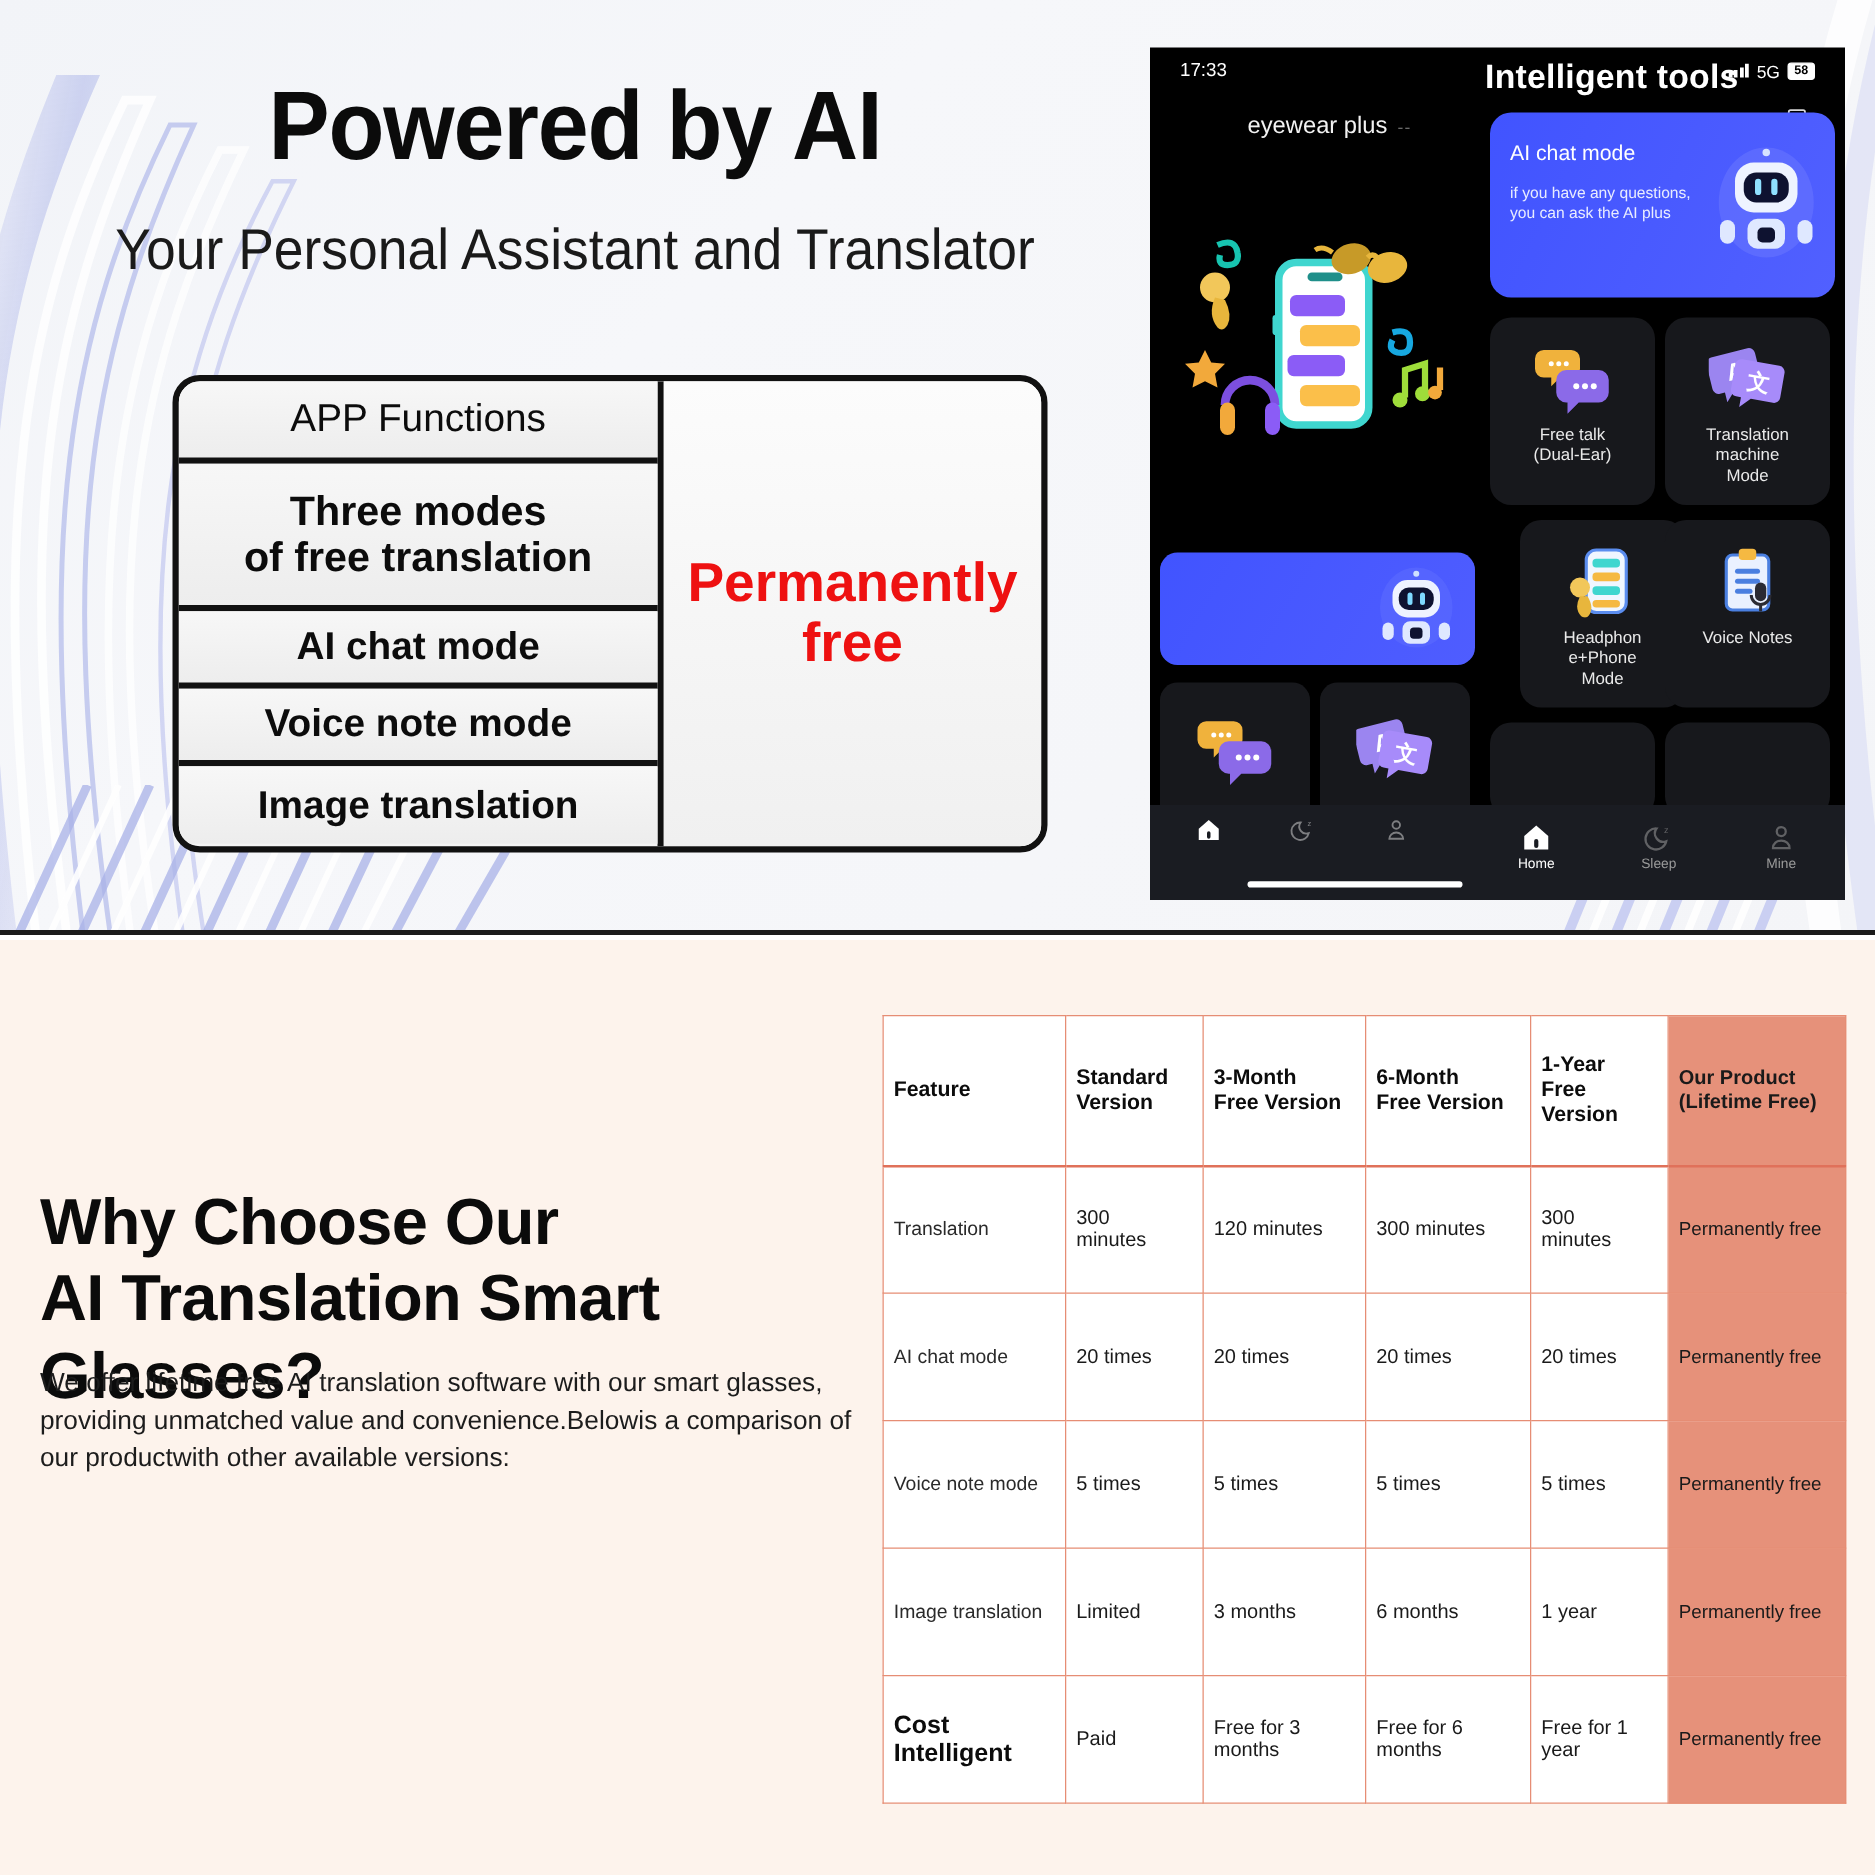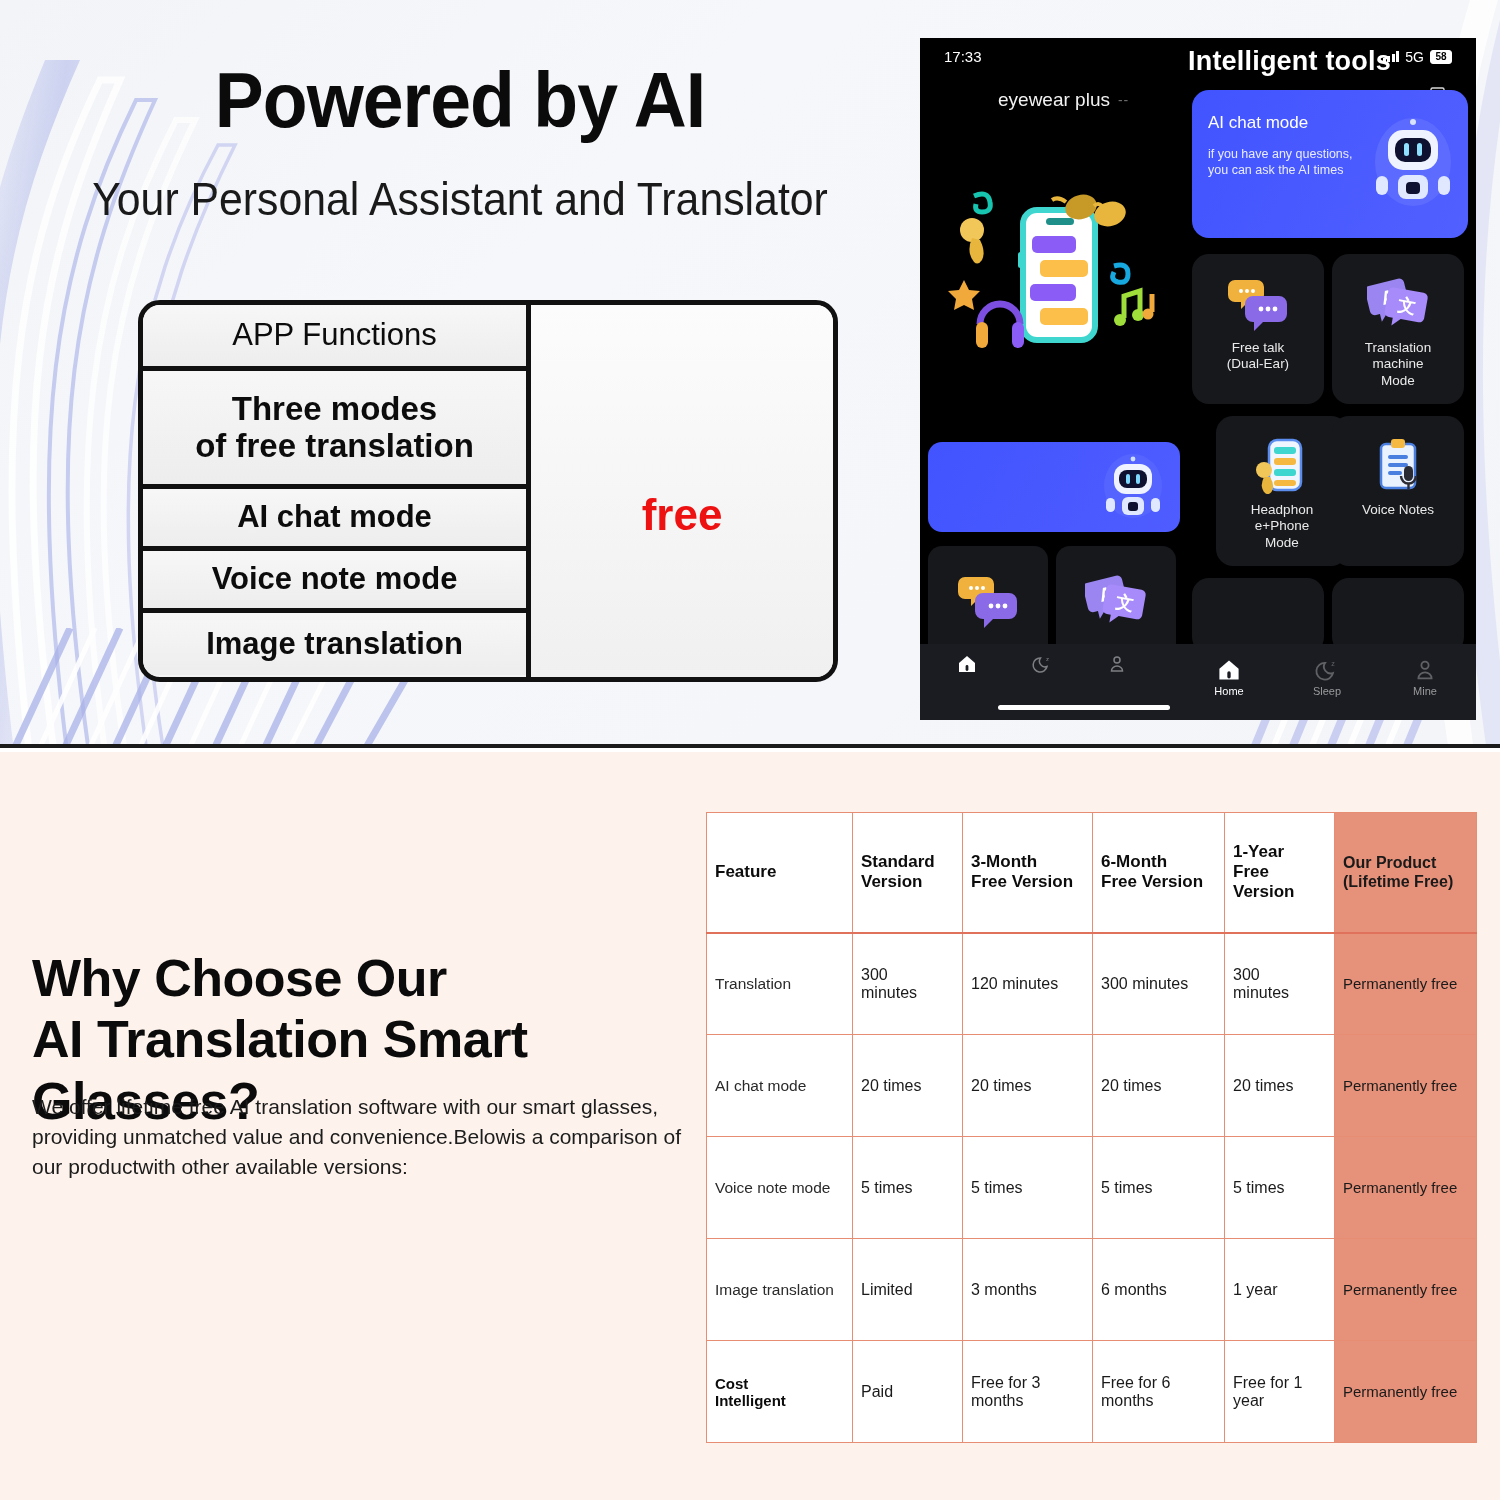--- a/index.html
+++ b/index.html
@@ -197,21 +197,21 @@
     font-weight: 400; color: #1a1a1a;
   }
   .cmp th { font-weight: 700; color: #0c0c0c; font-size: 17px; line-height: 1.2; }
   .cmp col.c0 { width: 146px; }
   .cmp col.c1 { width: 110px; }
   .cmp col.c2 { width: 130px; }
   .cmp col.c3 { width: 132px; }
   .cmp col.c4 { width: 110px; }
   .cmp col.c5 { width: 142px; }
   .cmp .feat { font-size: 15.5px; color: #2a2a2a; }
-  .cmp .feat.b { font-weight: 700; font-size: 15px; color: #0c0c0c; }
+  .cmp .feat.b { font-weight: 700; font-size: 20px; color: #0c0c0c; }
   .cmp .ours {
     background: #e6917a; color: #1a1a1a; font-size: 15px;
   }
   .cmp th.ours { font-weight: 700; font-size: 16px; }
   .cmp tr.hdr th { height: 120px; border-bottom: 2px solid #e0715a; }
   .cmp tbody tr { height: 102px; }
 </style>
 </head>
 <body>
 
@@ -283,21 +283,21 @@
           <span>of free translation</span>
         </span>
       </div>
       <div class="ft-cell ft-row">AI chat mode</div>
       <div class="ft-cell ft-row">Voice note mode</div>
       <div class="ft-cell ft-row">Image translation</div>
     </div>
     <div class="ft-right">
       <div class="ft-free">
         <span>
-          <br>
+          <span>Permanently</span><br>
           <span>free</span>
         </span>
       </div>
     </div>
   </div>
 
   <div class="phone">
 
     <div class="statusbar">
       <span class="sb-time">17:33</span>
@@ -411,21 +411,21 @@
         </svg>
       </div>
     </div>
 
     <div class="tools-title">Intelligent tools</div>
 
     <div class="ai-card">
       <h4>AI chat mode</h4>
       <p>
         <span>if you have any questions,</span><br>
-        <span>you can ask the AI times</span>
+        <span>you can ask the AI plus</span>
       </p>
       <svg class="rb2" viewBox="0 0 82 100">
         <ellipse cx="41" cy="50" rx="38" ry="44" fill="#6a77ff" opacity=".55"></ellipse>
         <rect x="16" y="18" width="50" height="40" rx="15" fill="#eef3ff"></rect>
         <rect x="23" y="26" width="36" height="24" rx="10" fill="#0e1230"></rect>
         <rect x="32" y="31" width="5" height="13" rx="2.5" fill="#8fe0ff"></rect>
         <rect x="45" y="31" width="5" height="13" rx="2.5" fill="#8fe0ff"></rect>
         <rect x="26" y="63" width="30" height="24" rx="8" fill="#dfe8ff"></rect>
         <rect x="34" y="70" width="14" height="12" rx="4" fill="#0e1230"></rect>
         <circle cx="41" cy="10" r="3" fill="#d7e3ff"></circle>

